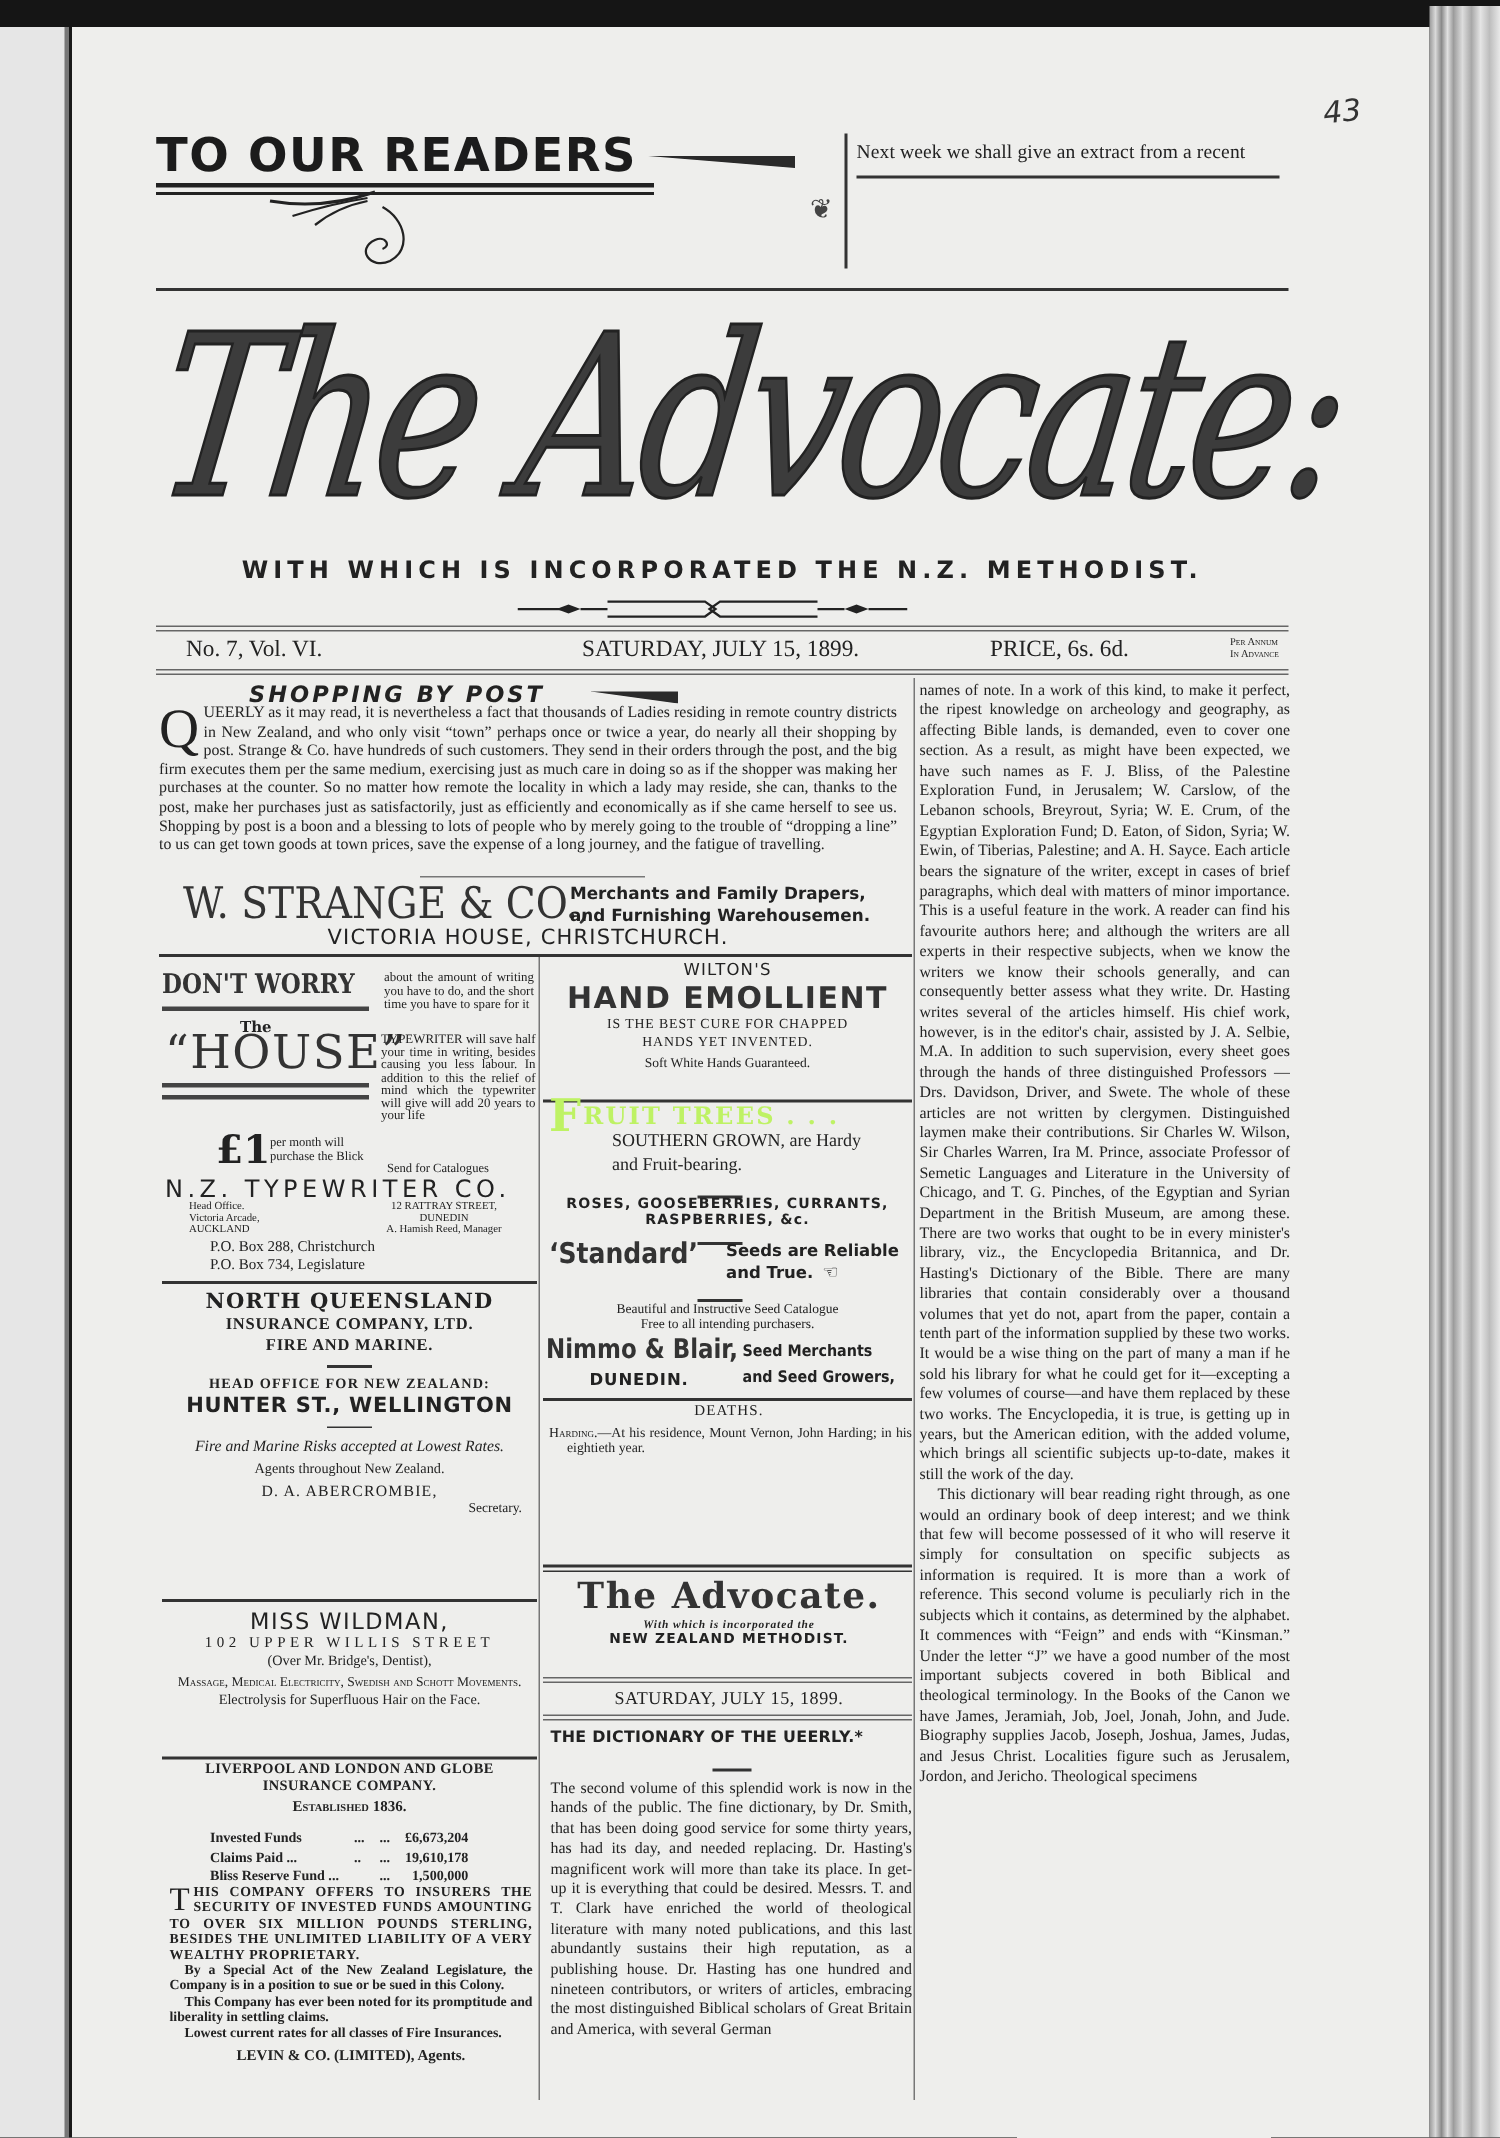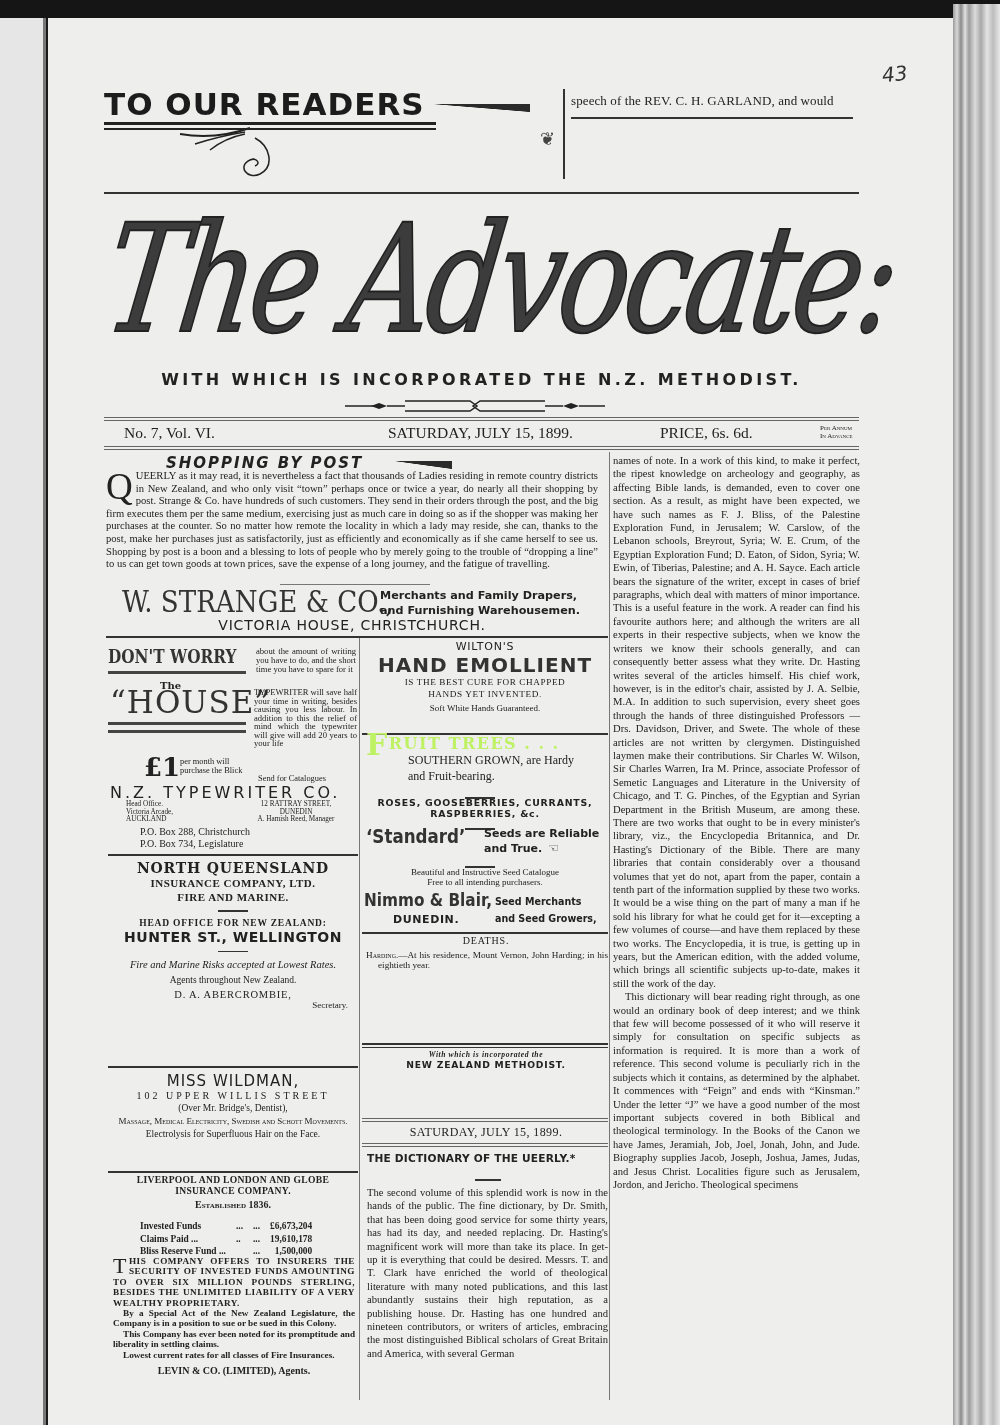--- a/index.html
+++ b/index.html
@@ -130,21 +130,21 @@
 <div class="readers-rule1"></div>
 <div class="readers-rule2"></div>
 <svg class="readers-swirl" viewBox="0 0 110 60">
   <path d="M5 8 Q40 14 75 2" stroke="#222" stroke-width="2" fill="none"></path>
   <path d="M20 18 Q45 10 70 6" stroke="#222" stroke-width="1.5" fill="none"></path>
   <path d="M35 24 Q50 12 70 8" stroke="#222" stroke-width="1.5" fill="none"></path>
   <path d="M80 12 C95 20 100 40 85 48 C72 54 62 40 75 34 C82 31 86 38 80 40" stroke="#222" stroke-width="1.5" fill="none"></path>
 </svg>
 <div class="fleuron">❦</div>
 <div class="notice">
-  <div class="notice-line">speech of the REV. C. H. GARLAND, and would</div>
+  <div class="notice-line">Next week we shall give an extract from a recent</div>
 </div>
 
 <div class="top-rule"></div>
 <div class="masthead">The Advocate:</div>
 <div class="subtitle">WITH WHICH IS INCORPORATED THE N.Z. METHODIST.</div>
 <svg class="ornament" viewBox="0 0 260 16">
   <line x1="0" y1="8" x2="30" y2="8" stroke="#222" stroke-width="1.5"></line>
   <polygon points="26,8 34,5 42,8 34,11" fill="#222"></polygon>
   <line x1="42" y1="8" x2="60" y2="8" stroke="#222" stroke-width="1.5"></line>
   <path d="M60 3 L125 3 L132 8 L125 13 L60 13" stroke="#222" stroke-width="1.5" fill="none"></path>
@@ -306,20 +306,21 @@
 <div class="hrule" style="left:362px; top:932px; width:246px;"></div>
 
 <div class="deaths">
   <h4>DEATHS.</h4>
   <p><span class="sc">Harding.</span><span>—At his residence, Mount Vernon, John Harding; in his eightieth year.</span></p>
 </div>
 <div class="hrule" style="left:362px; top:1043px; width:246px;"></div>
 <div class="hrule" style="left:362px; top:1047px; width:246px; height:1px;"></div>
 
 <div class="small-mast">
+  <div class="small-mast-title">The Advocate.</div>
   <div class="small-mast-sub">With which is incorporated the</div>
   <div class="small-mast-nz">NEW ZEALAND METHODIST.</div>
 </div>
 <div class="dateline-rule" style="left:362px; width:246px; top:1118px;"></div>
 <div class="dateline-rule" style="left:362px; width:246px; top:1121px;"></div>
 <div class="small-mast-date">SATURDAY, JULY 15, 1899.</div>
 <div class="dateline-rule" style="left:362px; width:246px; top:1143px;"></div>
 <div class="dateline-rule" style="left:362px; width:246px; top:1146px;"></div>
 
 <div class="dict-title">THE DICTIONARY OF THE UEERLY.*</div>

